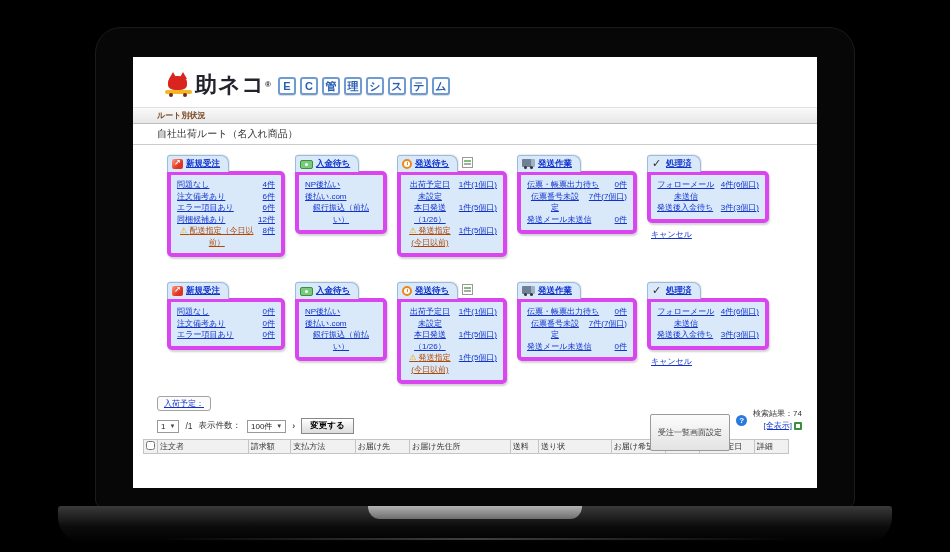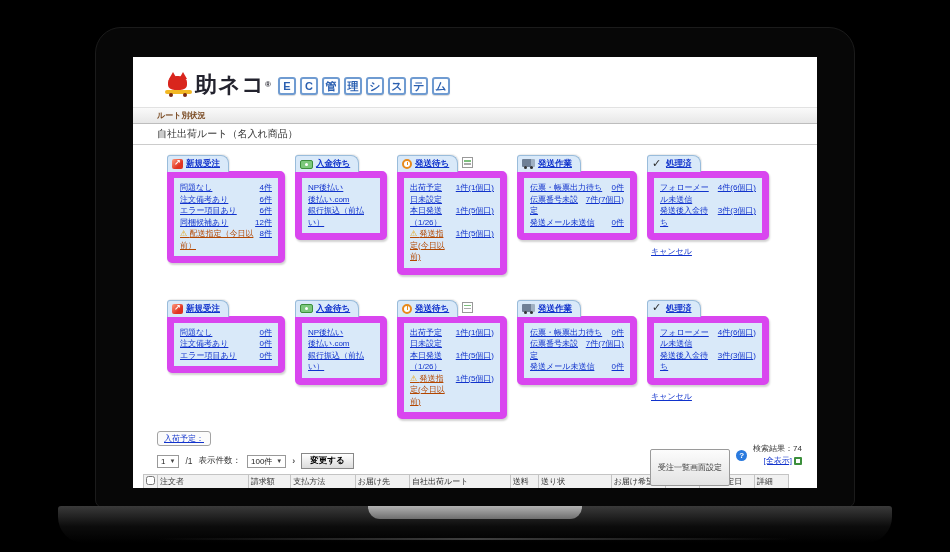--- a/index.html
+++ b/index.html
@@ -57,21 +57,21 @@
   .route-bar { margin-top:11px; background:linear-gradient(#fafafa,#e7e7e7); border-top:1px solid #e2e2e2; border-bottom:1px solid #bdbdbd; padding:2px 0 2px 24px; font-size:8px; font-weight:bold; color:#7a4a22; }
 
   .section-title { padding:3px 0 3px 24px; font-size:10px; color:#333; border-bottom:1px solid #ccc; }
   #sections .section:nth-of-type(2) { margin-top:24px; }
   #sections .section:nth-of-type(2) .section-title { border-top:1px solid #ccc; }
 
   .boxes-row { display:flex; align-items:flex-start; gap:10px; margin:9px 0 4px 34px; }
   .sb-tabrow { display:flex; align-items:center; gap:4px; }
   .sb-tab { display:inline-flex; align-items:center; gap:3px; background:#d9e9f9; border:1px solid #99bcdb; border-bottom:0; border-radius:3px 8px 0 0; padding:2px 8px 2px 4px; position:relative; top:1px; z-index:2; box-shadow:1px -1px 1px rgba(0,0,0,.08); }
   .sb-title { font-size:8.5px; font-weight:bold; color:#1133cc; text-decoration:underline; cursor:pointer; }
-  .sb-body { background:#d9e9f9; border:7px solid #d946ef; border-radius:0 5px 5px 5px; padding:4px 6px 5px 6px; box-shadow:1px 2px 2px rgba(0,0,0,.18); }
+  .sb-body { background:#d9e9f9; border:4px solid #d946ef; border-radius:0 5px 5px 5px; padding:4px 6px 5px 6px; box-shadow:1px 2px 2px rgba(0,0,0,.18);text-align:center; }
   .boxes-row .statusbox:nth-child(1) .sb-body { width:118px; }
   .boxes-row .statusbox:nth-child(2) .sb-body { width:92px; }
   .boxes-row .statusbox:nth-child(3) .sb-body { width:110px; }
   .boxes-row .statusbox:nth-child(4) .sb-body { width:120px; }
   .boxes-row .statusbox:nth-child(5) .sb-body { width:122px; }
   .box-item { display:flex; justify-content:space-between; gap:6px; line-height:11.5px; }
   .bi-label,.bi-count { font-size:8px; color:#1133cc; text-decoration:underline; cursor:pointer; }
   .bi-count { white-space:nowrap; }
   .warn-label { color:#b34700; }
   .warn-ic { color:#e8a000; font-weight:bold; }
@@ -423,21 +423,21 @@
           <col style="width:54px">
           <col style="width:34px">
       </colgroup>
       <thead>
         <tr id="thead-row">
           <th><input type="checkbox" class="cb" style=""></th>
         <th>注文者</th>
             <th>請求額</th>
             <th>支払方法</th>
             <th>お届け先</th>
-            <th>自社出荷ルート</th>
+            <th>お届け先住所</th>
             <th>送料</th>
             <th>送り状</th>
             <th>お届け希望日</th>
             <th>時間帯</th>
             <th>出荷予定日</th>
             <th>詳細</th>
           </tr>
       </thead>
 
     </table>

